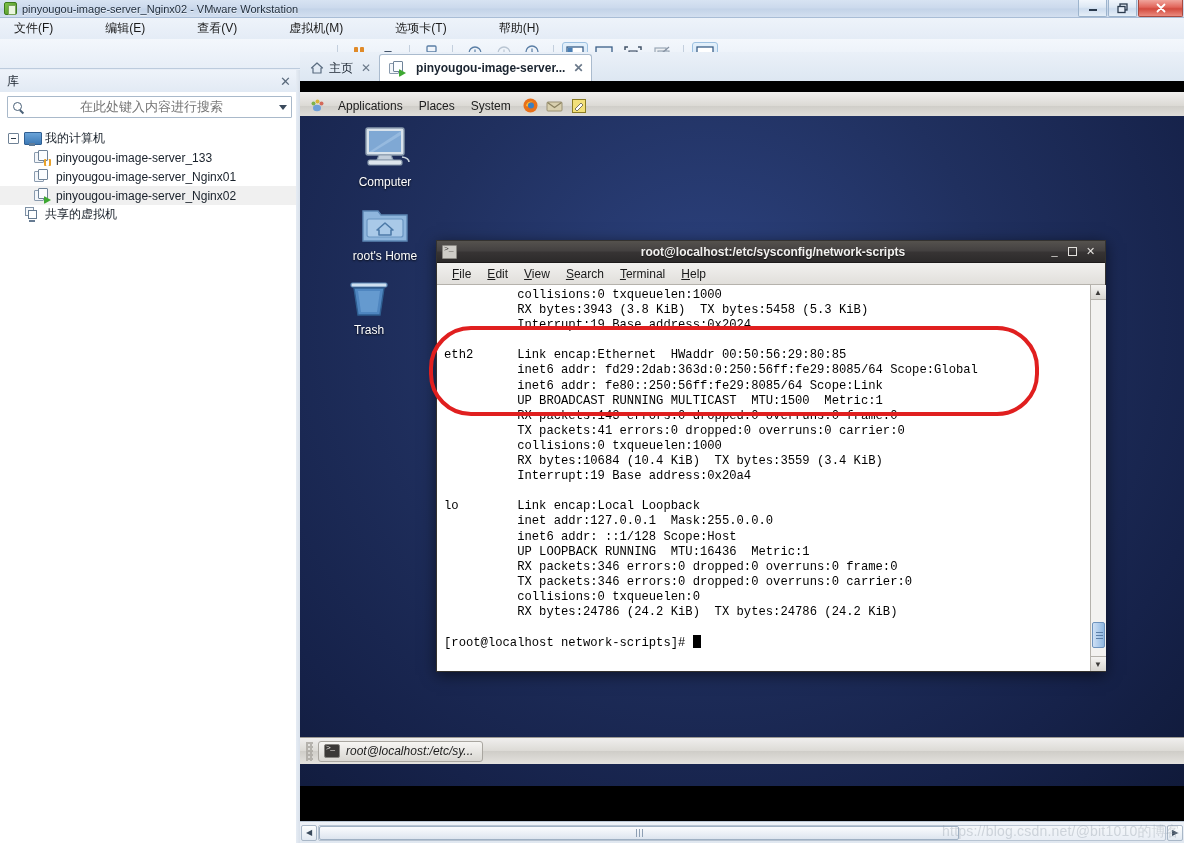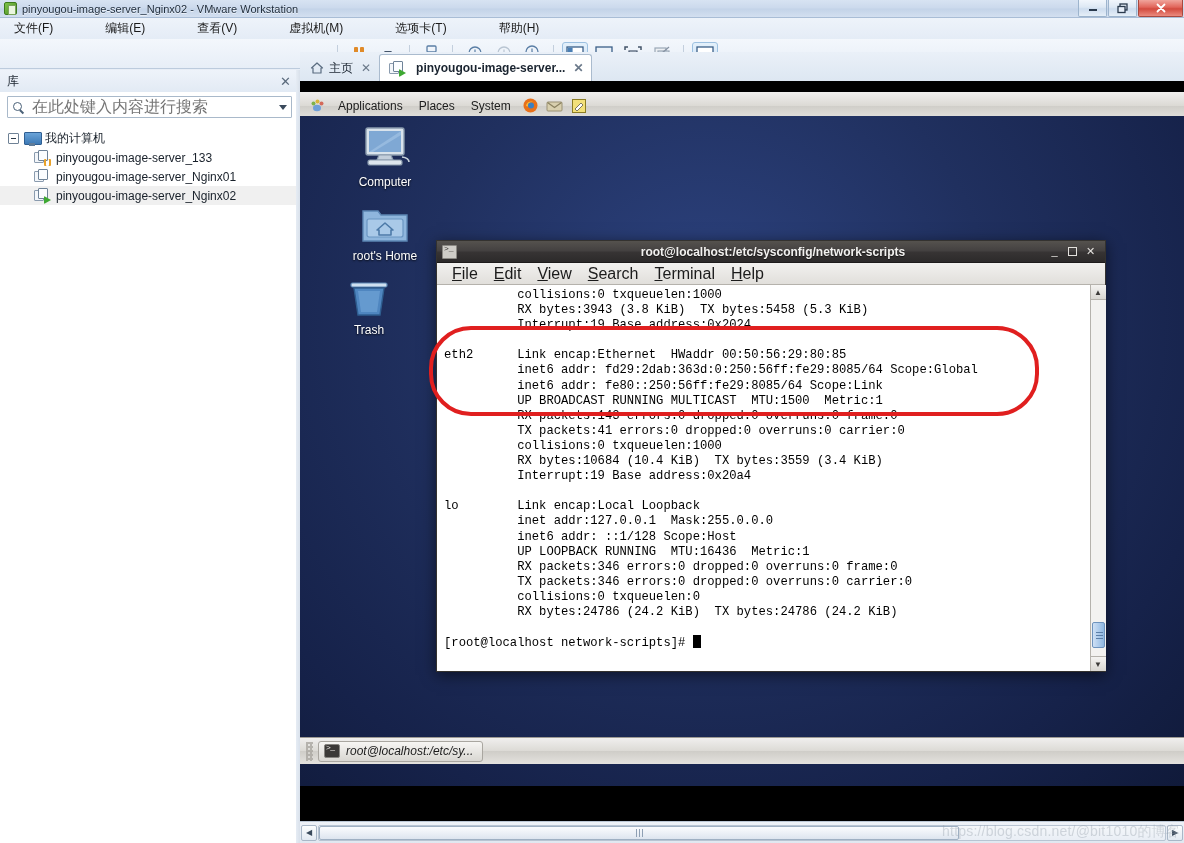--- a/index.html
+++ b/index.html
@@ -102,22 +102,22 @@
   .mag { width: 13px; height: 13px; position: relative; flex: none; margin-right: 5px; }
   .mag:before {
     content: ""; position: absolute; left: 1px; top: 1px; width: 7px; height: 7px;
     border: 1.6px solid #4a6178; border-radius: 50%;
   }
   .mag:after {
     content: ""; position: absolute; left: 8px; top: 8px; width: 5px; height: 1.6px;
     background: #4a6178; transform: rotate(45deg); transform-origin: left center;
   }
   .search-input {
-    border: none; outline: none; flex: 1; font-size: 16px; color: #5d6b7a;
-    font-family: Liberation Sans, sans-serif; background: transparent;
+    border: none; outline: none; flex: 1; font-size: 13px; color: #5d6b7a;
+    font-family: Liberation Serif, serif; background: transparent; margin-left: 48px;
   }
   .search-caret {
     width: 0; height: 0; border-left: 4px solid transparent; border-right: 4px solid transparent;
     border-top: 5px solid #3a4a5c; margin-left: 4px;
   }
   .tree { padding: 6px 0 0 0; font-size: 12px; color: #18202a; }
   .tnode { display: flex; align-items: center; height: 19px; padding-left: 8px; white-space: nowrap; }
   .tnode.child { padding-left: 34px; }
   .tnode.selected { background: #f0f0f0; }
   .expander {
@@ -234,21 +234,21 @@
   }
   .term-wbtns { display: flex; gap: 8px; align-items: center; padding-right: 4px; }
   .term-wbtn { font-size: 11px; color: #e4e2de; width: 11px; text-align: center; line-height: 11px; }
   .term-wbtn.sq { border: 1.4px solid #e4e2de; width: 9px; height: 9px; }
   .term-menubar {
     height: 22px;
     background: linear-gradient(to bottom, #f2f1ef, #e1dfdb);
     border-bottom: 1px solid #b5b2ac;
     display: flex; align-items: center; padding-left: 9px; gap: 2px;
   }
-  .term-menu { font-size: 16px; color: #1b1b1b; padding: 1px 8px 1px 6px; }
+  .term-menu { font-size: 12px; color: #1b1b1b; padding: 1px 8px 1px 6px; }
   .term-menu u { text-decoration: underline; }
   .term-body {
     position: relative;
     height: 386px; background: #ffffff; overflow: hidden;
     padding: 3px 0 0 7px;
     font-family: "Liberation Mono", "DejaVu Sans Mono", monospace;
     font-size: 12.2px; line-height: 15.1px; color: #000;
     white-space: pre;
   }
   .term-scroll {
@@ -503,20 +503,29 @@
 
       <div class="tnode child selected">
         <span class="ico-vm">
           <span class="b1"></span>
             <span class="b2"></span>
             <span class="badge running"></span>
         </span>
         <span>pinyougou-image-server_Nginx02</span>
       </div>
 
+      <div class="tnode">
+        <span style="width:16px;flex:none;"></span>
+        <span class="ico-shared">
+          <span class="s1"></span>
+            <span class="s2"></span>
+            <span class="s3"></span>
+        </span>
+        <span>共享的虚拟机</span>
+      </div>
     </div>
   </div>
 
   <div class="hidden-strip"></div>
 
   <div class="tabbar">
     <div class="tab">
       <span class="ico-home">
         <svg width="14" height="14" viewBox="0 0 14 14">
           <path d="M7 2 L12.5 7 L11 7 L11 12 L3 12 L3 7 L1.5 7 Z" fill="none" stroke="#5a6c80" stroke-width="1.2" stroke-linejoin="round"></path>

